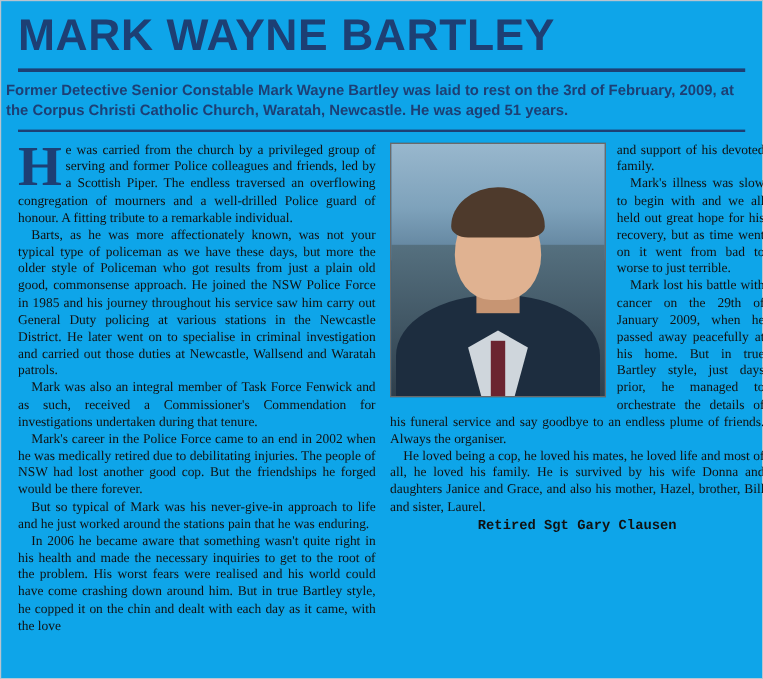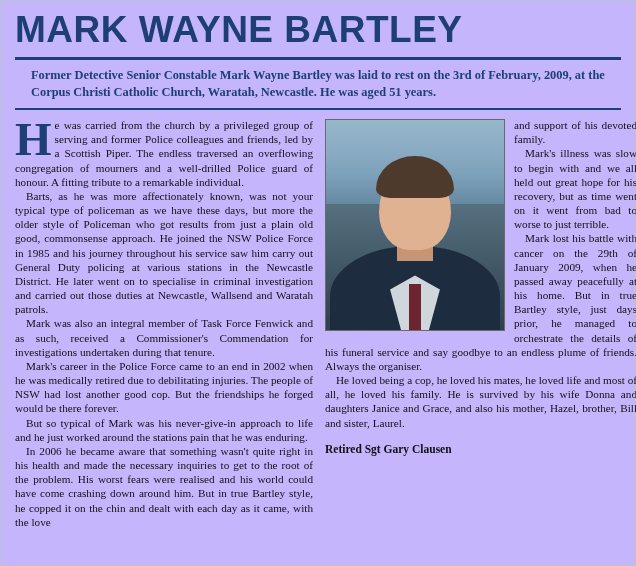--- a/index.html
+++ b/index.html
@@ -13,21 +13,21 @@
     font-family: "Liberation Serif", serif;
     color: #1a1a1a;
     overflow: hidden;
   }
   .page {
     position: relative;
     width: 636px;
     height: 566px;
     box-sizing: border-box;
     border: 1px solid #b9c4cf;
-    background: #c4b5fd;
+    background: #0ea5e9;
   }
   
   .title-bar {
     padding: 10px 14px 4px 14px;
   }
   .title {
     font-family: "Liberation Sans", sans-serif;
     font-weight: bold;
     font-size: 37px;
     letter-spacing: 0.5px;
@@ -35,22 +35,22 @@
     line-height: 1.0;
     white-space: nowrap;
   }
   .title-rule {
     margin: 5px 14px 0 14px;
     height: 3px;
     background: #1d3f74;
   }
   
   .standfirst {
-    margin: 7px 14px 0 30px;
-    font-family: Liberation Serif, serif;
+    margin: 7px 14px 0 4px;
+    font-family: Liberation Sans, sans-serif;
     font-weight: bold;
     font-size: 12.4px;
     line-height: 1.33;
     color: #1d3f74;
   }
   .standfirst-rule {
     margin: 8px 14px 0 14px;
     height: 2px;
     background: #1d3f74;
   }
@@ -129,26 +129,26 @@
   .ph-shirt {
     position: absolute; left: 36%; bottom: 0; width: 28%; height: 26%;
     background: #cfd6dc;
     clip-path: polygon(50% 0, 100% 26%, 78% 100%, 22% 100%, 0 26%);
   }
   .ph-tie {
     position: absolute; left: 46.5%; bottom: 0; width: 7%; height: 22%;
     background: #6b2430;
   }
   .caption {
-    margin-top: 12px;
-    font-family: Liberation Serif, serif;
+    margin-top: 2px;
+    font-family: Liberation Mono, monospace;
     font-weight: bold;
     font-size: 11.5px;
     color: #111;
-    text-align: left;
+    text-align: center;
   }
   .endmark {
     display: inline-block;
     width: 7px;
     height: 7px;
     background: #1d3f74;
     margin-left: 4px;
     vertical-align: 1px;
   }
 </style>

